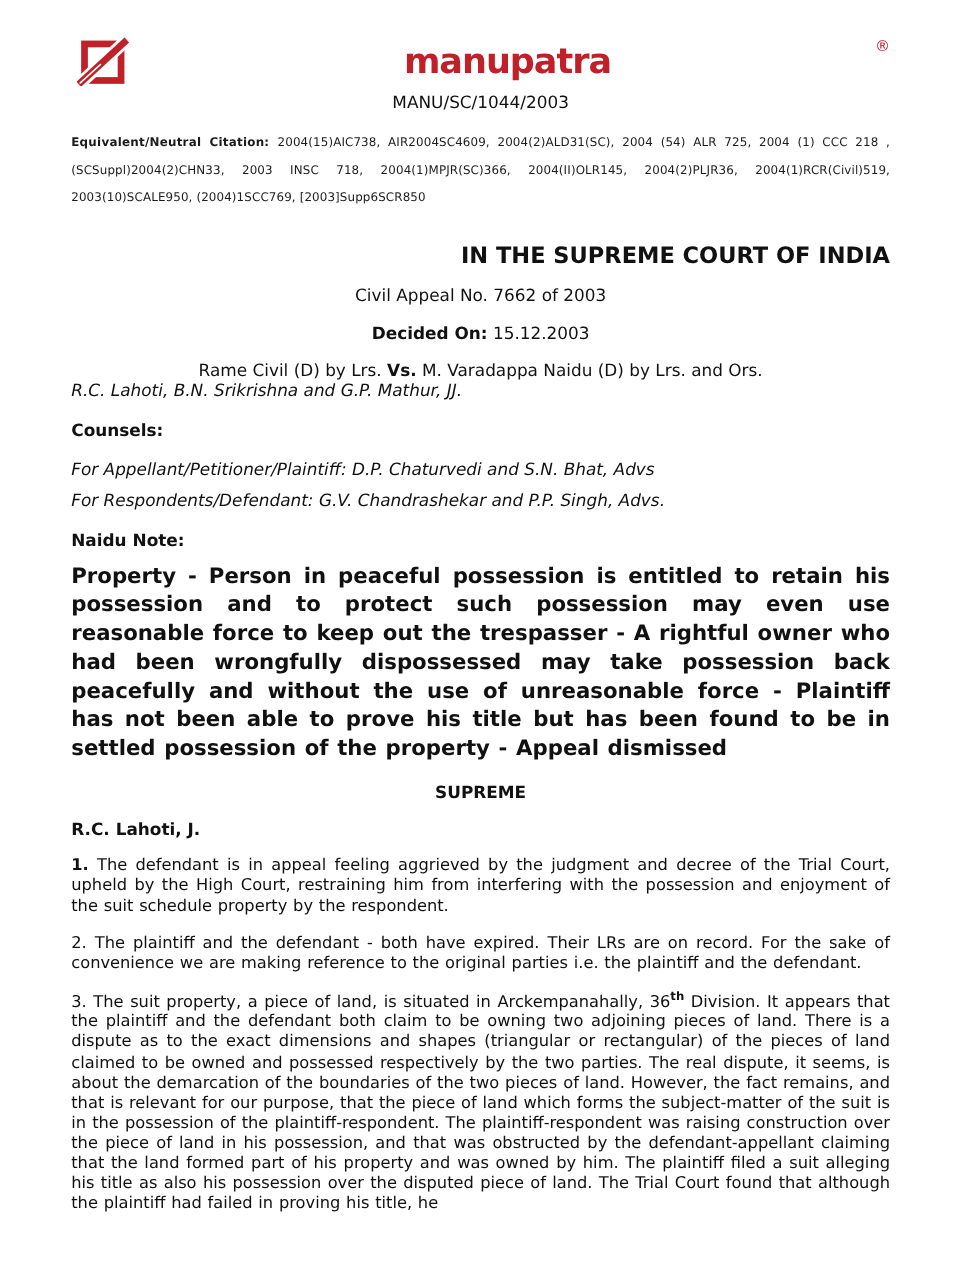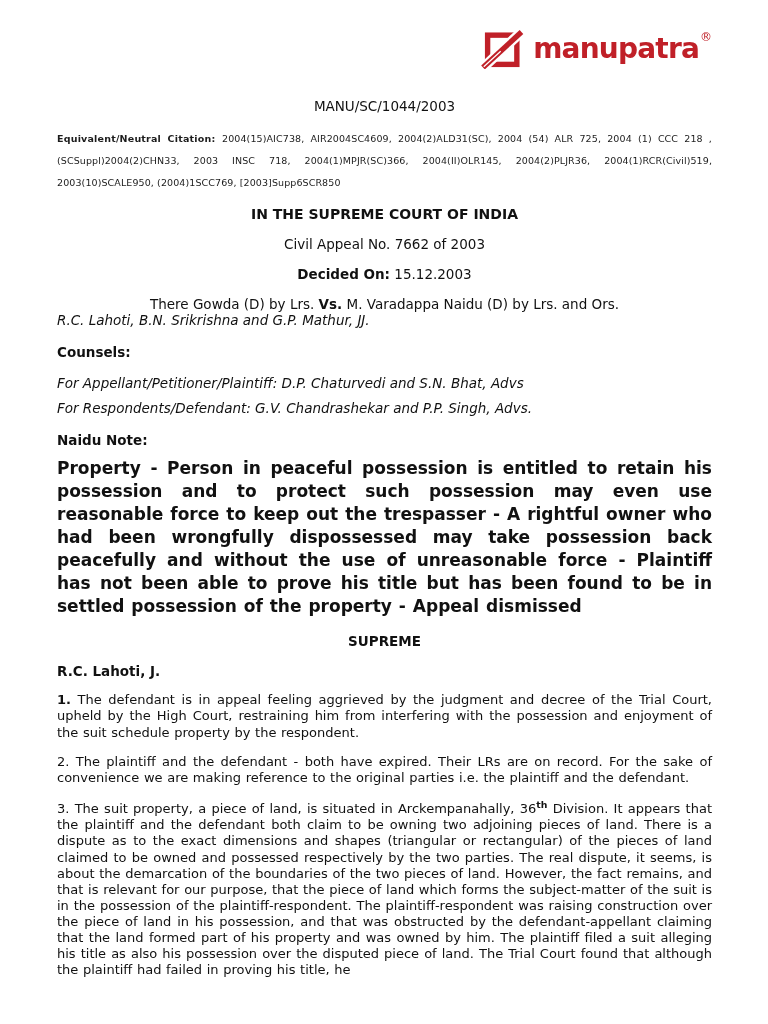--- a/index.html
+++ b/index.html
@@ -11,24 +11,24 @@
     font-family: "DejaVu Sans", "Liberation Sans", sans-serif;
     color: #111111;
   }
   .page {
     width: 768px;
     height: 1024px;
     padding: 28px 56px 0 57px;
   }
   .logo-row {
     display: flex;
-    justify-content: flex-end;
+    justify-content: space-between;
     align-items: center;
     height: 42px;
-    margin-bottom: 28px;
+    margin-bottom: 4px;
   }
   .logo-icon { display: inline-block; margin-right: 4px; line-height: 0; }
   .logo-text {
     font-size: 28px;
     font-weight: bold;
     letter-spacing: -0.8px;
     color: #c02028;
     line-height: 1;
   }
   .logo-reg {
@@ -43,28 +43,28 @@
     font-size: 13.5px;
     font-weight: normal;
     margin-bottom: 14px;
   }
   .citation {
     font-size: 9.5px;
     line-height: 2.3;
     text-align: justify;
     letter-spacing: 0.1px;
     color: #1c1c1c;
-    margin-bottom: 12px;
+    margin-bottom: 24px;
   }
   .citation .b { letter-spacing: 0.2px; }
   .b { font-weight: bold; }
   .center { text-align: center; }
   .court {
-    text-align: center;
-    font-size: 14px;
+    text-align: right;
+    font-size: 18px;
     font-weight: bold;
     margin: 10px 0 0 0;
   }
   .line { font-size: 13.5px; margin-top: 14px; }
   .coram-label, .counsels-label, .casenote-label {
     font-size: 13.5px;
     font-weight: bold;
     margin-top: 16px;
   }
   .coram-names { font-size: 13.5px; font-style: italic; }
@@ -119,21 +119,21 @@
   <div class="doc-id">MANU/SC/1044/2003</div>
 
   <p class="citation"><span class="b">Equivalent/Neutral Citation: </span><span>2004(15)AIC738, AIR2004SC4609, 2004(2)ALD31(SC), 2004 (54) ALR 725, 2004 (1) CCC 218 , (SCSuppl)2004(2)CHN33, 2003 INSC 718, 2004(1)MPJR(SC)366, 2004(II)OLR145, 2004(2)PLJR36, 2004(1)RCR(Civil)519, 2003(10)SCALE950, (2004)1SCC769, [2003]Supp6SCR850</span></p>
 
   <h1 class="court">IN THE SUPREME COURT OF INDIA</h1>
 
   <p class="line center">Civil Appeal No. 7662 of 2003</p>
 
   <p class="line center"><span class="b">Decided On:</span><span> 15.12.2003</span></p>
 
-  <p class="line center"><span>There Gowda (D) by Lrs. </span><span class="b">Vs.</span><span> M. Varadappa Naidu (D) by Lrs. and Ors.</span></p>
+  <p class="line center"><span>Rame Civil (D) by Lrs. </span><span class="b">Vs.</span><span> M. Varadappa Naidu (D) by Lrs. and Ors.</span></p>
 
   <div class="coram-names">R.C. Lahoti, B.N. Srikrishna and G.P. Mathur, JJ.</div>
 
   <div class="counsels-label">Counsels:</div>
   <div class="counsel-line first">For Appellant/Petitioner/Plaintiff: D.P. Chaturvedi and S.N. Bhat, Advs</div>
   <div class="counsel-line">For Respondents/Defendant: G.V. Chandrashekar and P.P. Singh, Advs.</div>
 
   <div class="casenote-label">Naidu Note:</div>
   <p class="case-note-text">Property - Person in peaceful possession is entitled to retain his possession and to protect such possession may even use reasonable force to keep out the trespasser - A rightful owner who had been wrongfully dispossessed may take possession back peacefully and without the use of unreasonable force - Plaintiff has not been able to prove his title but has been found to be in settled possession of the property - Appeal dismissed</p>
 

